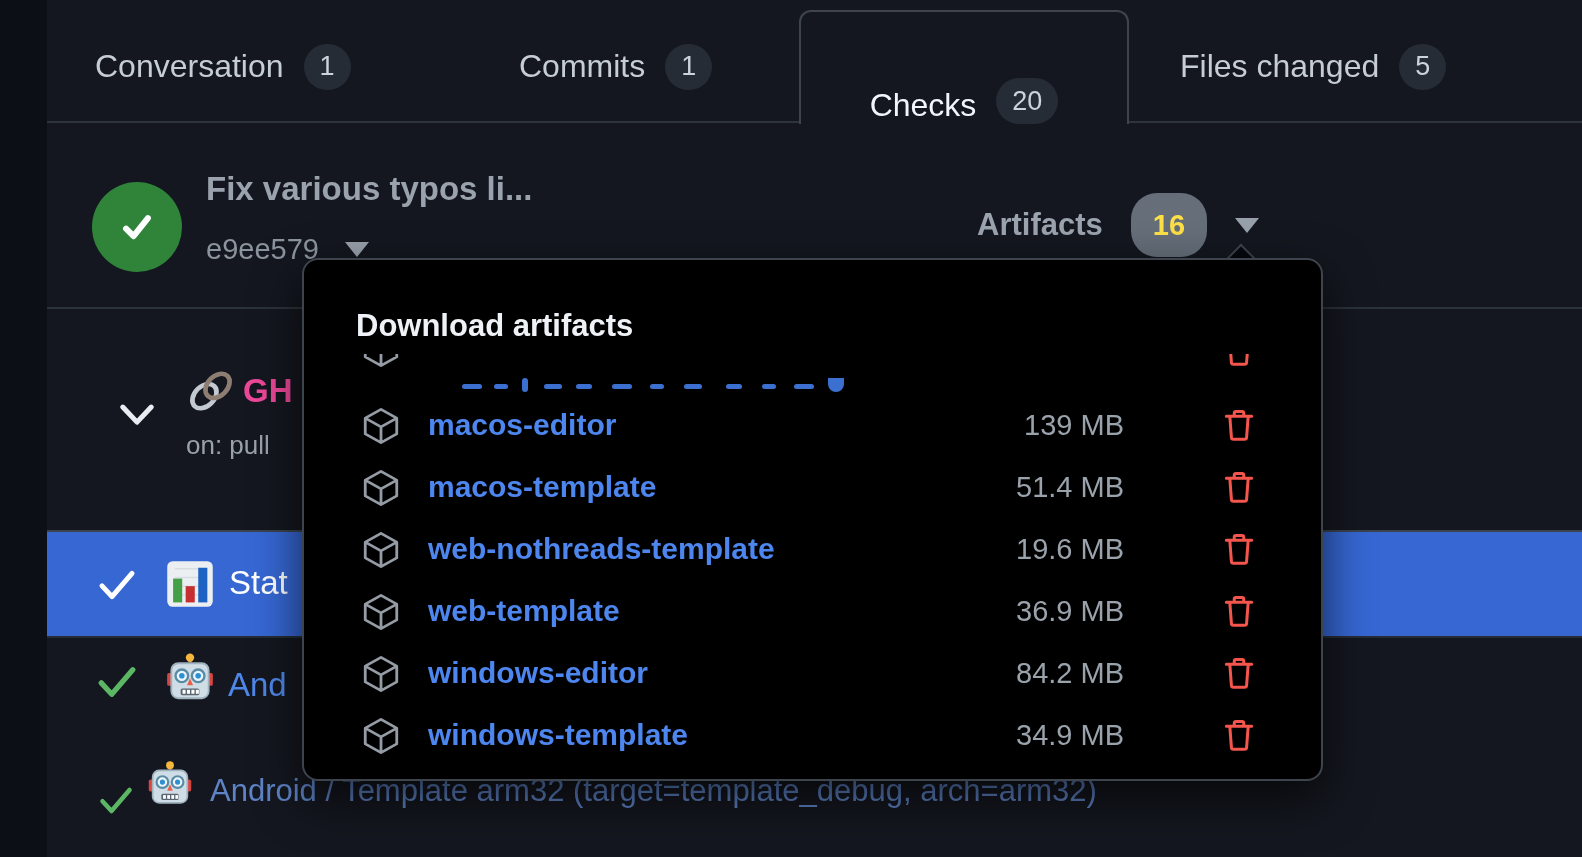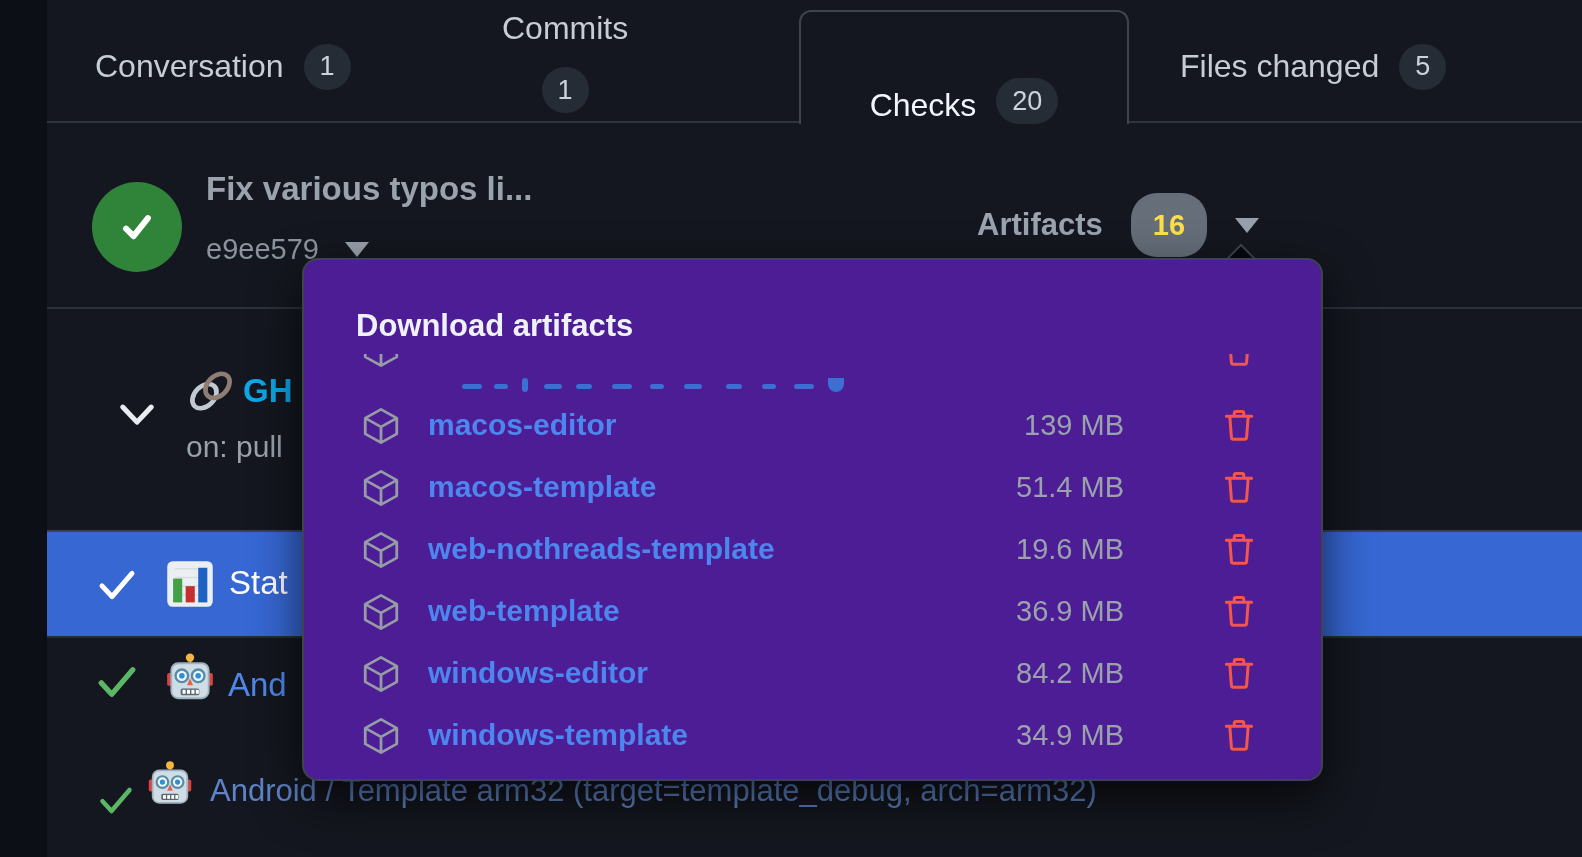--- a/index.html
+++ b/index.html
@@ -12,21 +12,21 @@
 
   
   .tabbar-line { position:absolute; left:47px; top:121px; width:1535px; height:2px; background:#2e343d; z-index:1; }
   .tab { position:absolute; top:10px; height:113px; display:flex; align-items:center; gap:20px;
          font-size:32px; color:#c6cdd5; cursor:pointer; z-index:1; }
   .tab .pill { height:46px; min-width:46px; padding:0 16px; border-radius:23px; background:#262c36;
                color:#ccd3db; font-size:27px; display:flex; align-items:center; justify-content:center; }
   .tab.active { border:2px solid #3d444d; border-bottom:none; border-radius:12px 12px 0 0;
                 background:#14171f; justify-content:center; color:#f0f6fc; z-index:2; top:10px; height:114px;align-items:flex-end; }
   .tab1 { left:95px; }
-  .tab2 { left:502px;flex-direction:column; }
+  .tab2 { left:519px; }
   .tab3 { left:799px; width:330px; }
   .tab4 { left:1180px; }
 
   
   .status-circle { position:absolute; left:92px; top:182px; width:90px; height:90px; border-radius:50%;
                    background:#30843a; display:flex; align-items:center; justify-content:center; z-index:1; }
   .commit-title { position:absolute; left:206px; top:170px; font-size:33px; font-weight:bold; color:#9aa2ad; z-index:1; }
   .sha-row { position:absolute; left:206px; top:233px; display:flex; align-items:center; gap:26px;
              font-size:29px; color:#8b949e; cursor:pointer; z-index:1; }
   .caret { width:0; height:0; border-left:12px solid transparent; border-right:12px solid transparent;
@@ -34,42 +34,42 @@
   .artifacts-btn { position:absolute; left:977px; top:193px; display:flex; align-items:center; gap:28px;
                    cursor:pointer; z-index:1; }
   .artifacts-label { font-size:31px; color:#9aa3ae;font-weight:bold; }
   .artifacts-pill { height:64px; min-width:52px; padding:0 22px; border-radius:26px; background:#656e79;
                     color:#fde047; font-size:29px; font-weight:bold; display:flex; align-items:center; justify-content:center; }
   .header-divider { position:absolute; left:47px; top:307px; width:1535px; height:2px; background:#2c323b; z-index:1; }
 
   
   .row1-chevron { position:absolute; left:118px; top:402px; z-index:1; cursor:pointer; }
   .row1-linkicon { position:absolute; left:183px; top:363px; z-index:1; }
-  .row1-title { position:absolute; left:243px; top:372px; font-size:33px; font-weight:bold; color:#0ea5e9; z-index:1; white-space:nowrap; }
-  .row1-sub { position:absolute; left:186px; top:430px; font-size:30px; color:#99a1ab; z-index:1; white-space:nowrap; }
+  .row1-title { position:absolute; left:243px; top:372px; font-size:33px; font-weight:bold; color:#ec4899; z-index:1; white-space:nowrap; }
+  .row1-sub { position:absolute; left:186px; top:430px; font-size:26px; color:#99a1ab; z-index:1; white-space:nowrap; }
 
   .selected-row { position:absolute; left:47px; top:530px; width:1535px; height:108px; background:#3667d3;
                   border-top:2px solid #3b434f; border-bottom:2px solid #262c36; z-index:1; cursor:pointer; }
   .selected-row .check { position:absolute; left:50px; top:36px; }
   .selected-row .chart { position:absolute; left:117px; top:26px; }
   .selected-row .label { position:absolute; left:182px; top:32px; font-size:33px; color:#ffffff; white-space:nowrap; }
 
   .check-row3-check { position:absolute; left:96px; top:664px; z-index:1; }
   .check-row3-robot { position:absolute; left:162px; top:652px; z-index:1; }
   .check-row3-label { position:absolute; left:228px; top:666px; font-size:33px; color:#4f87e8; z-index:1; white-space:nowrap; cursor:pointer; }
 
   .check-row4-check { position:absolute; left:98px; top:785px; z-index:1; }
   .check-row4-robot { position:absolute; left:144px; top:760px; z-index:1; }
   .check-row4-label { position:absolute; left:210px; top:773px; font-size:31px; color:#5e83c6; z-index:1; white-space:nowrap; cursor:pointer; }
 
   
   .dropdown-wrap { position:absolute; left:302px; top:246px; width:1022px; height:537px; z-index:10; }
   .dropdown-notch { position:absolute; left:926px; top:3px; width:26px; height:26px; background:#05080d;
                     border-top:2px solid #3d444d; border-left:2px solid #3d444d; transform:rotate(45deg); }
-  .dropdown-panel { position:absolute; left:0; top:12px; width:1021px; height:523px; background:#4c1d95;
+  .dropdown-panel { position:absolute; left:0; top:12px; width:1021px; height:523px; background:#000000;
                     border:2px solid #3d444d; border-radius:16px; box-shadow:0 18px 48px rgba(0,0,0,0.65); }
   .dropdown-title { position:absolute; left:52px; top:48px; font-size:31px; font-weight:bold; color:#eef2f7; }
   .artifact-list { position:absolute; left:28px; top:94px; width:965px; height:400px; overflow:hidden; }
 
   .sliver { position:relative; height:40px; overflow:hidden; }
   .sliver .pkg { position:absolute; left:28px; top:-26px; }
   .sliver .trash { position:absolute; left:888px; top:-24px; }
   .frag { position:absolute; background:#3b6fd0; border-radius:3px; }
 
   .arow { position:relative; height:62px; }

